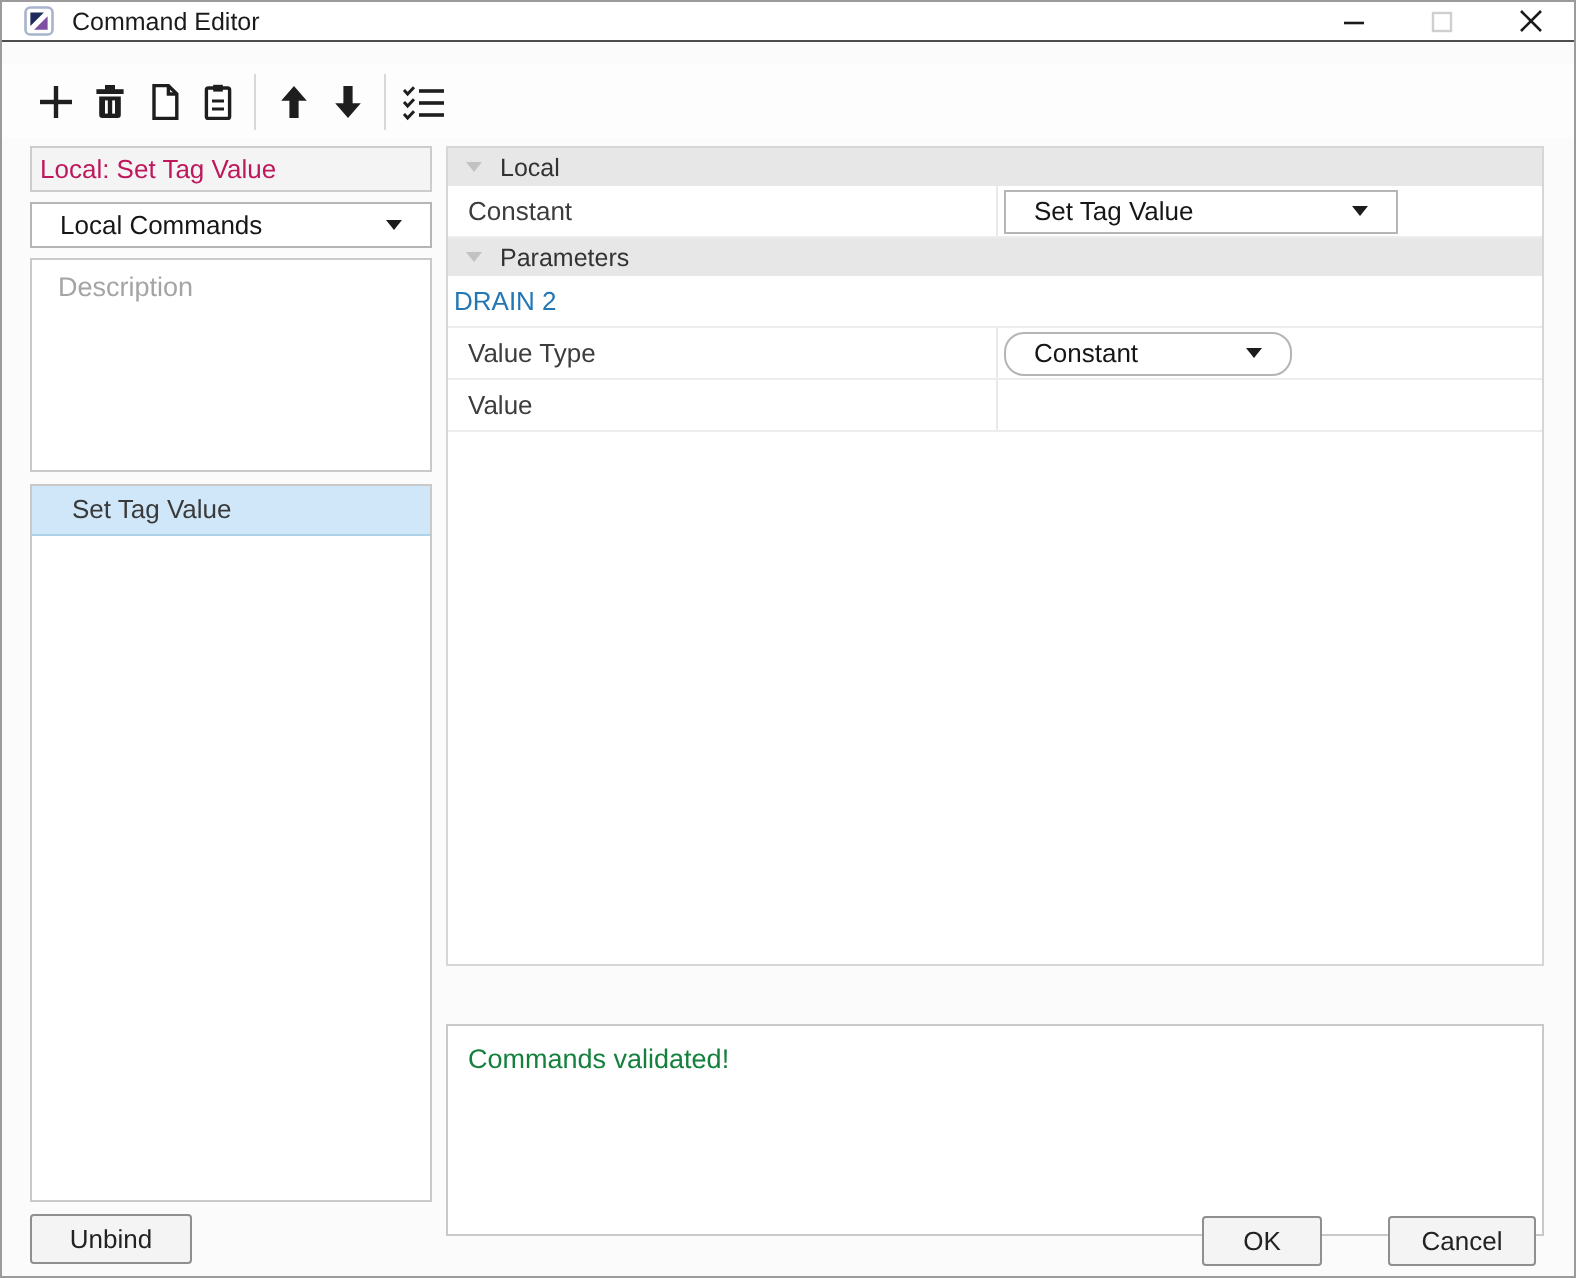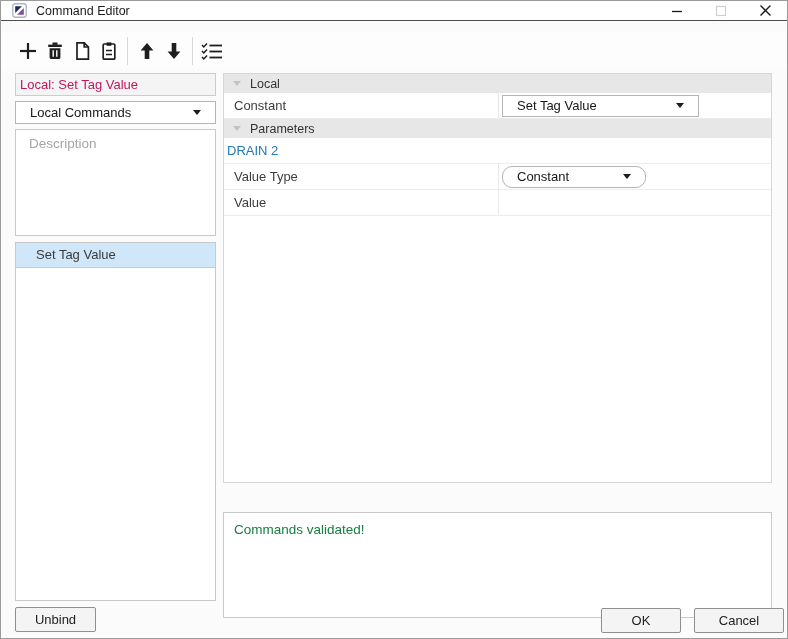--- a/index.html
+++ b/index.html
@@ -149,22 +149,22 @@
   
   .btn {
     position: absolute; height: 25px;
     background: #f4f4f4; border: 1px solid #8f8f8f; border-radius: 2px;
     font-family: "Liberation Sans", sans-serif;
     font-size: 13px; color: #222222;
     display: flex; align-items: center; justify-content: center;
     cursor: default;
   }
   .btn-unbind { left: 14px;  top: 606px; width: 81px; }
-  .btn-ok     { left: 600px; top: 607px; width: 80px; }
-  .btn-cancel { left: 693px; top: 607px; width: 90px; }
+  .btn-ok     { left: 600px; top: 607px; width: 60px; }
+  .btn-cancel { left: 693px; top: 607px; width: 74px; }
 </style>
 </head>
 <body>
 
 <div class="window">
 
   <div class="titlebar">
     <svg class="logo" viewBox="0 0 16 16">
       <rect x="0.8" y="0.8" width="14.4" height="14.4" rx="2.6" fill="none" stroke="#a9b4cd" stroke-width="1.4"></rect>
       <path d="M3.4 3.4 L10.6 3.4 L3.4 10.6 Z" fill="#1d2a5a"></path>

